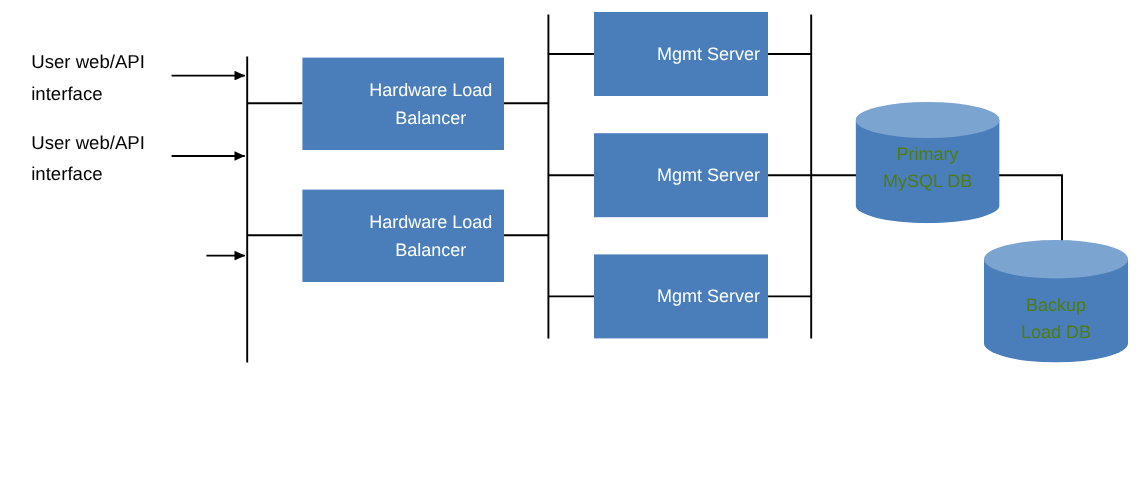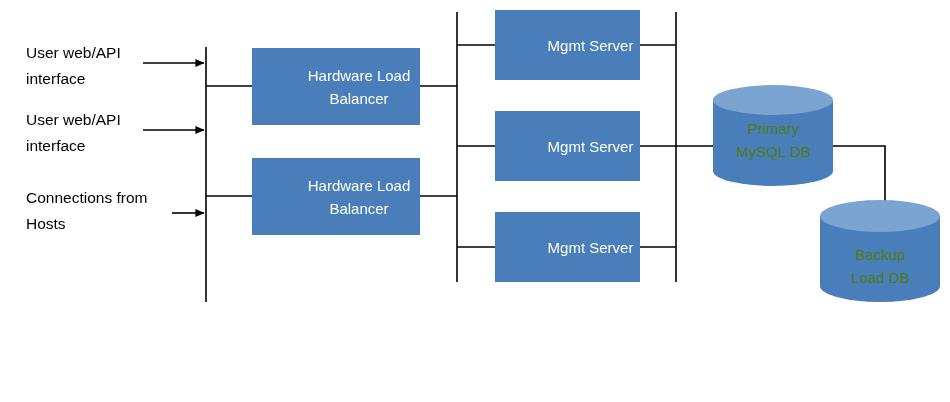--- a/index.html
+++ b/index.html
@@ -120,22 +120,20 @@
       <line x1="676" y1="146" x2="716" y2="146"></line>
 
       <path d="M831,146 L885,146 L885,219"></path>
     </g>
   </svg>
 
   <div class="node-label" style="left:26px; top:40px; width:150px;">User web/API
 interface</div>
   <div class="node-label" style="left:26px; top:107px; width:150px;">User web/API
 interface</div>
-  <div class="node-label" style="left:26px; top:185px; width:155px;">Connections from
-Hosts</div>
 
   <div class="box" style="left:252px; top:48px; width:168px; height:77px;">
     <span>Hardware Load
 Balancer</span>
   </div>
   <div class="box" style="left:252px; top:158px; width:168px; height:77px;">
     <span>Hardware Load
 Balancer</span>
   </div>
 

